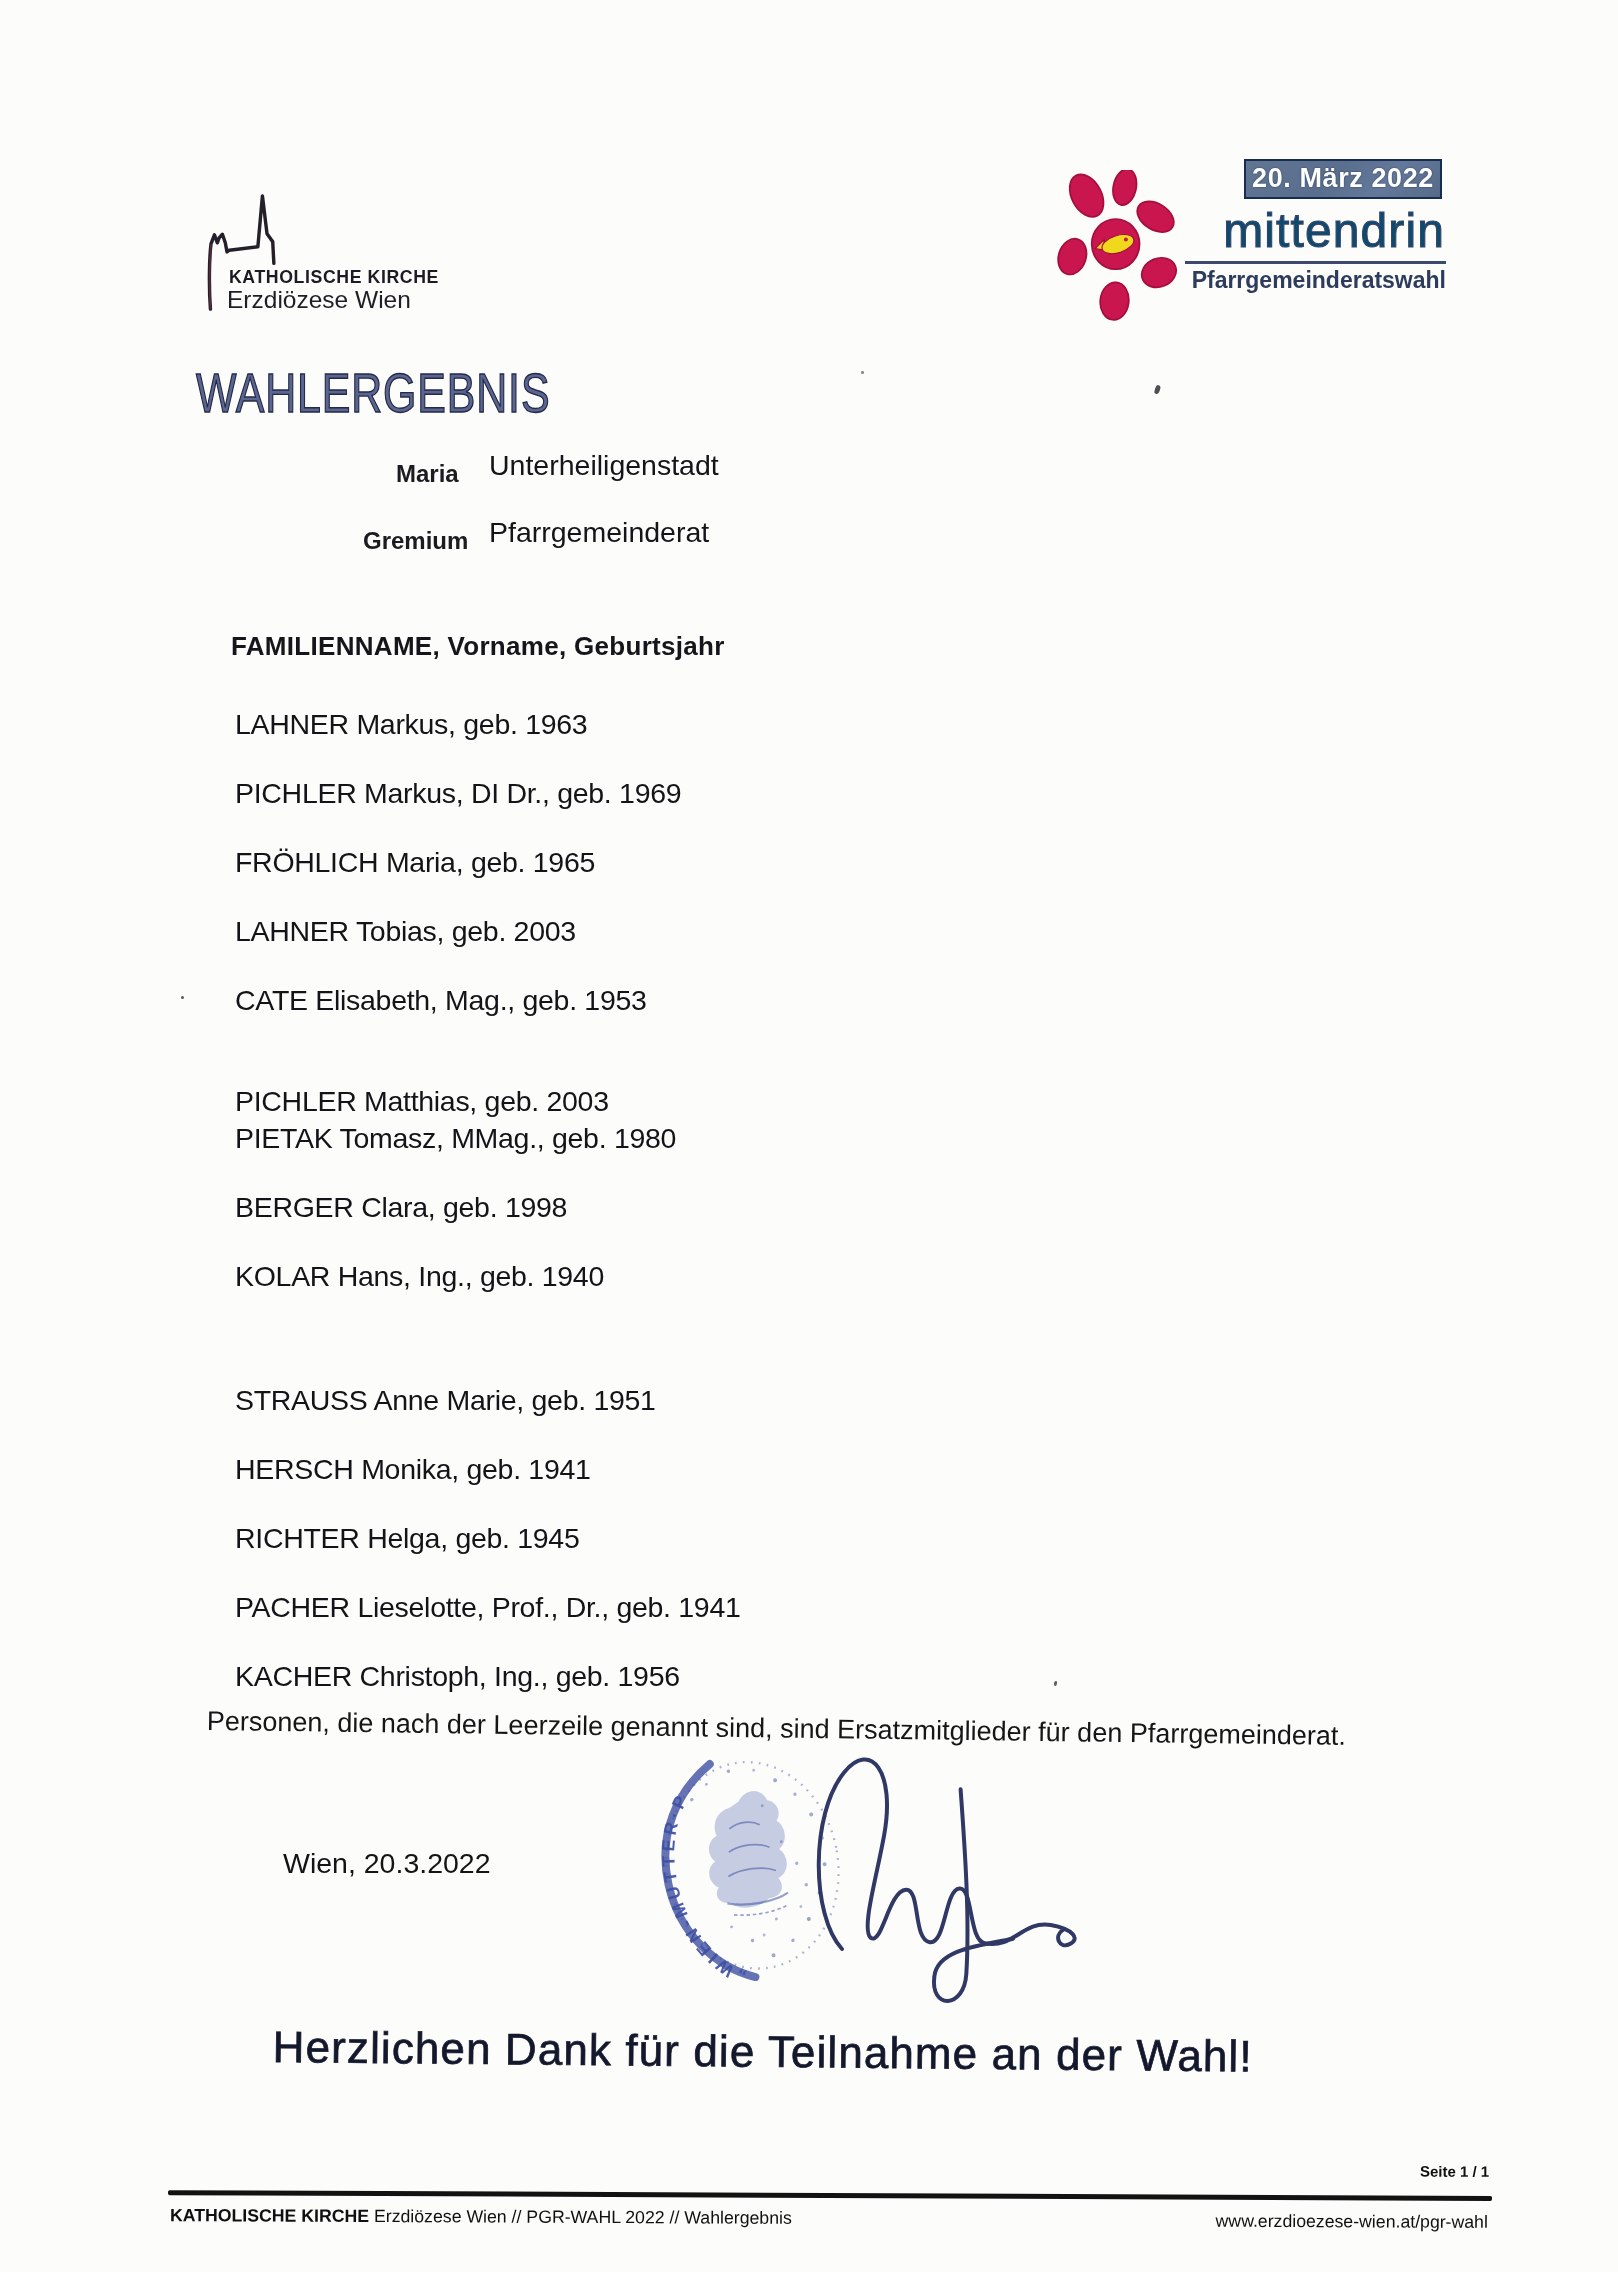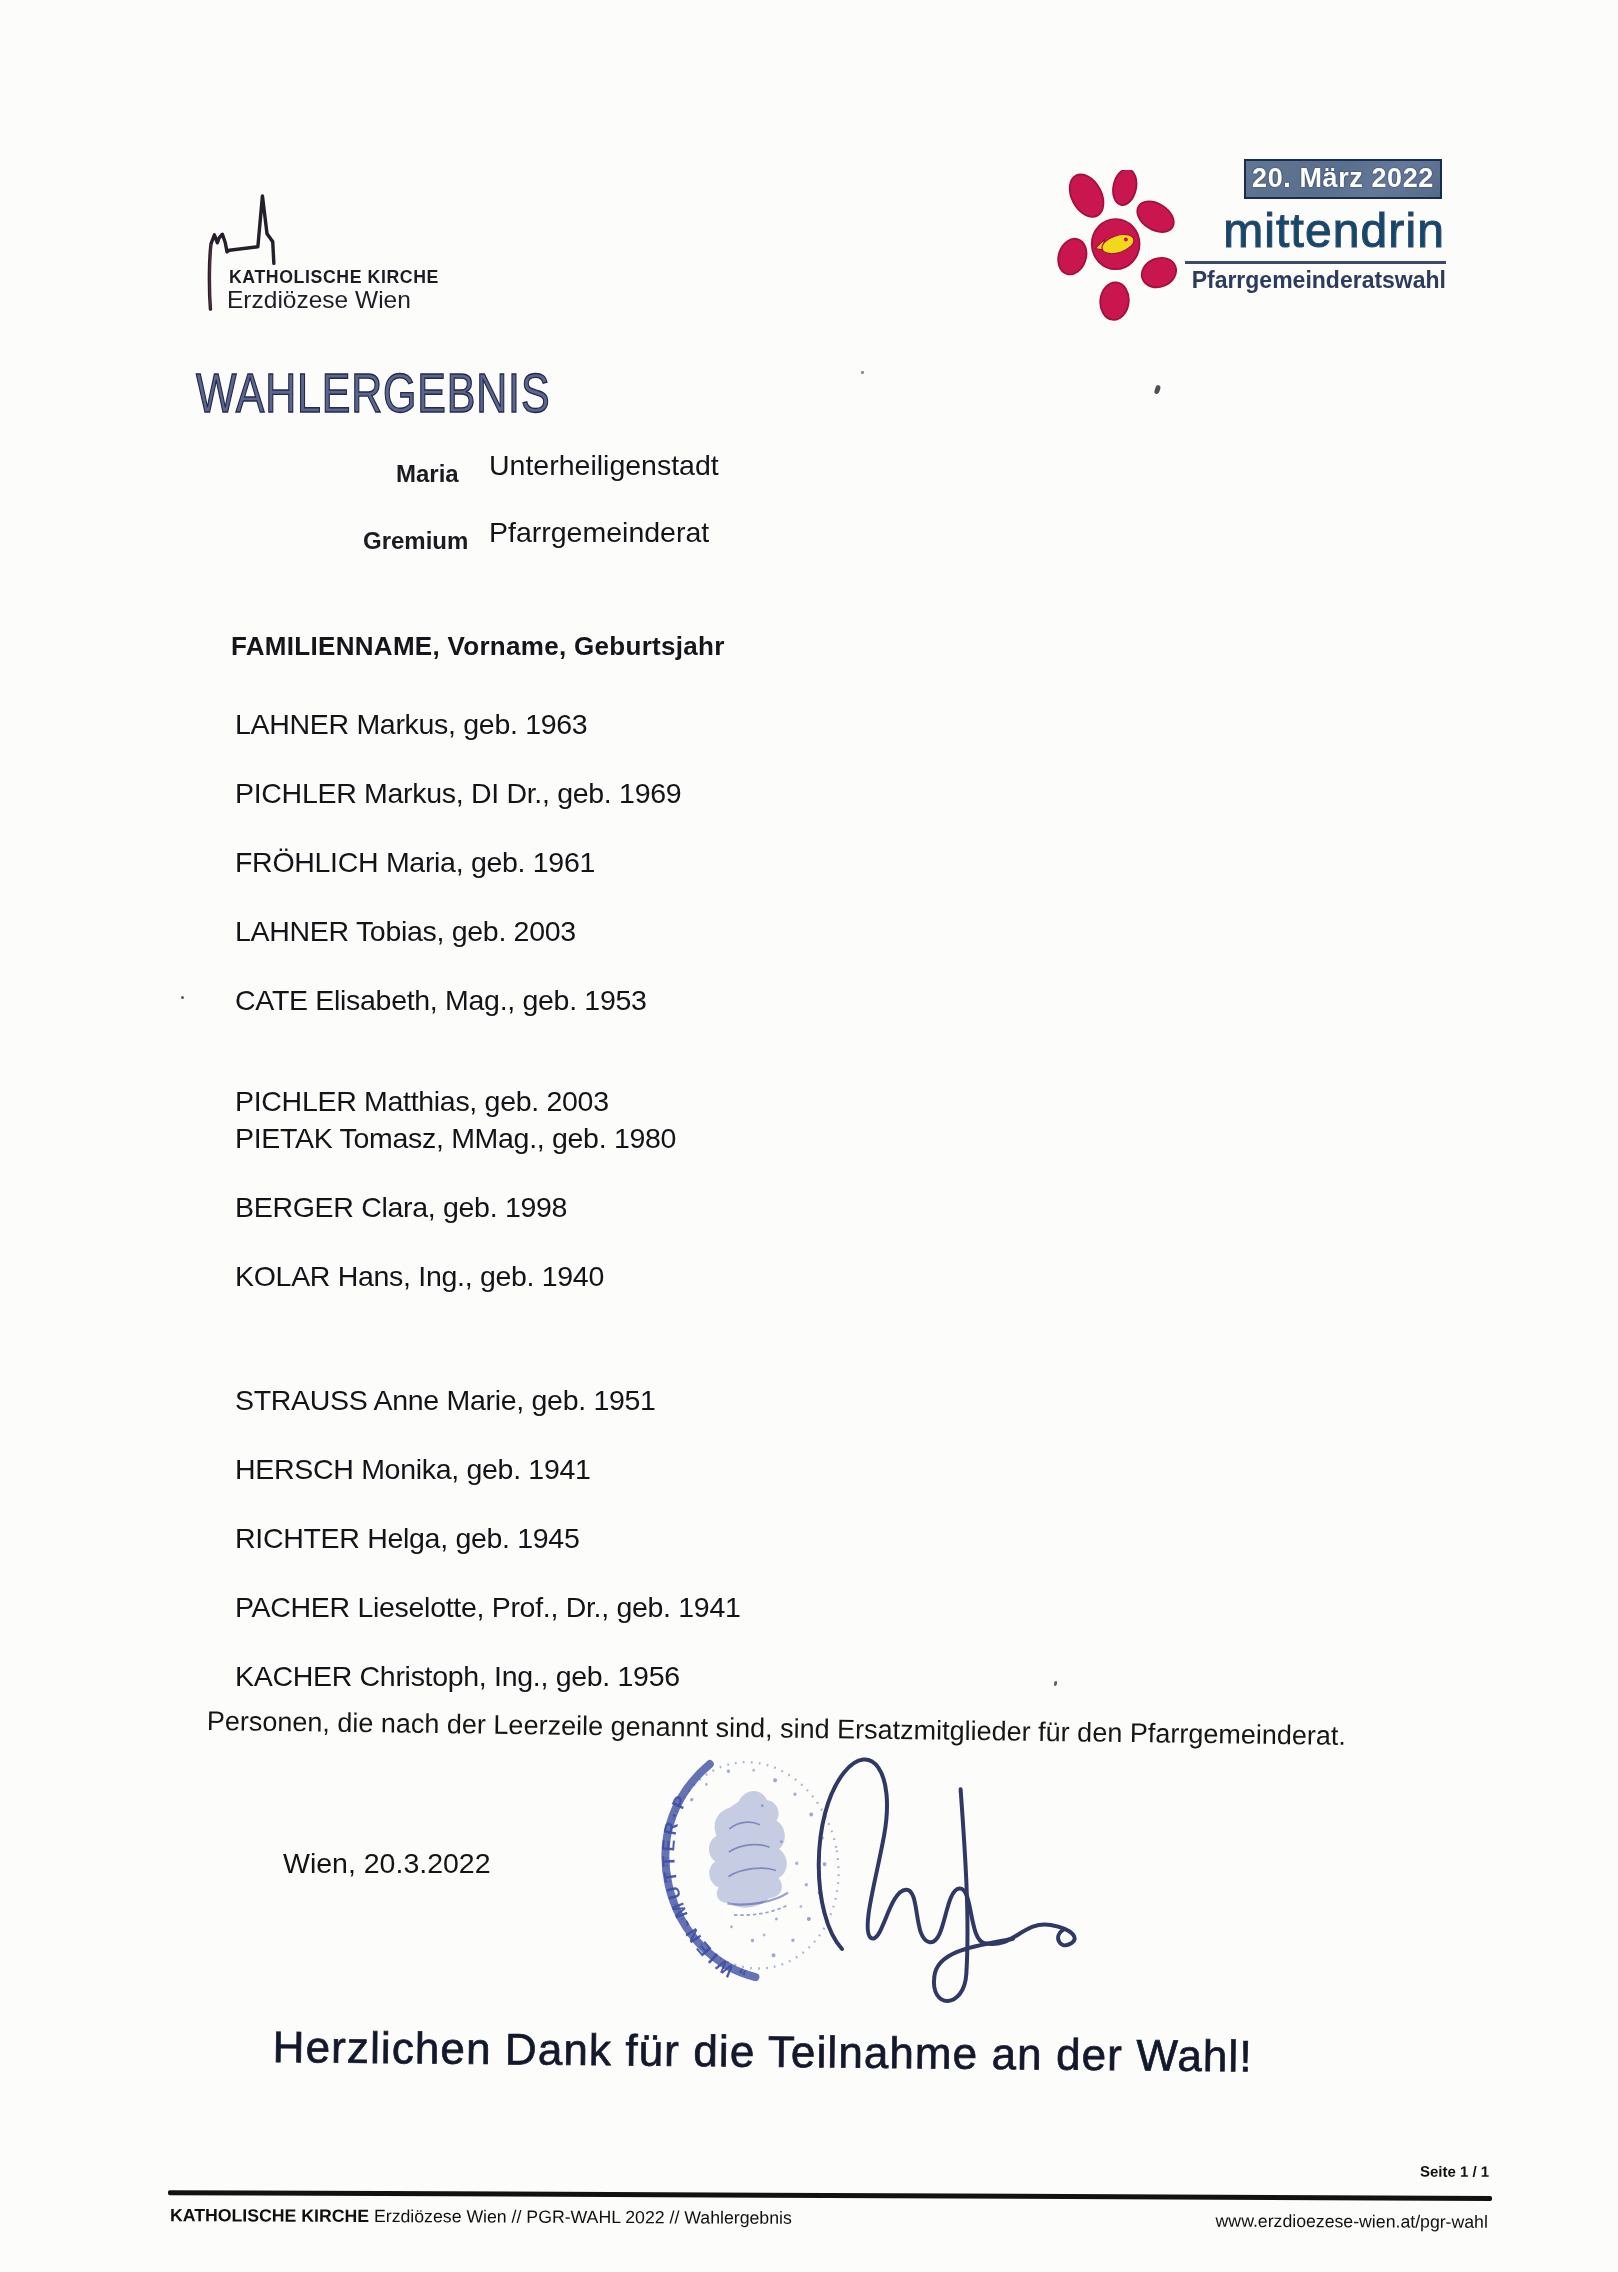--- a/index.html
+++ b/index.html
@@ -120,21 +120,21 @@
 
   <div class="abs field-label lbl-pfarre">Maria</div>
   <div class="abs field-value val-pfarre">Unterheiligenstadt</div>
   <div class="abs field-label lbl-gremium">Gremium</div>
   <div class="abs field-value val-gremium">Pfarrgemeinderat</div>
 
   <div class="abs list-header">FAMILIENNAME, Vorname, Geburtsjahr</div>
 
   <div class="abs li" style="top:708px">LAHNER Markus, geb. 1963</div>
   <div class="abs li" style="top:777px">PICHLER Markus, DI Dr., geb. 1969</div>
-  <div class="abs li" style="top:846px">FRÖHLICH Maria, geb. 1961</div>
+  <div class="abs li" style="top:846px">FRÖHLICH Maria, geb. 1965</div>
   <div class="abs li" style="top:915px">LAHNER Tobias, geb. 2003</div>
   <div class="abs li" style="top:984px">CATE Elisabeth, Mag., geb. 1953</div>
   <div class="abs li" style="top:1085px">PICHLER Matthias, geb. 2003</div>
   <div class="abs li" style="top:1122px">PIETAK Tomasz, MMag., geb. 1980</div>
   <div class="abs li" style="top:1191px">BERGER Clara, geb. 1998</div>
   <div class="abs li" style="top:1260px">KOLAR Hans, Ing., geb. 1940</div>
 
   <div class="abs li" style="top:1384px">STRAUSS Anne Marie, geb. 1951</div>
   <div class="abs li" style="top:1453px">HERSCH Monika, geb. 1941</div>
   <div class="abs li" style="top:1522px">RICHTER Helga, geb. 1945</div>

